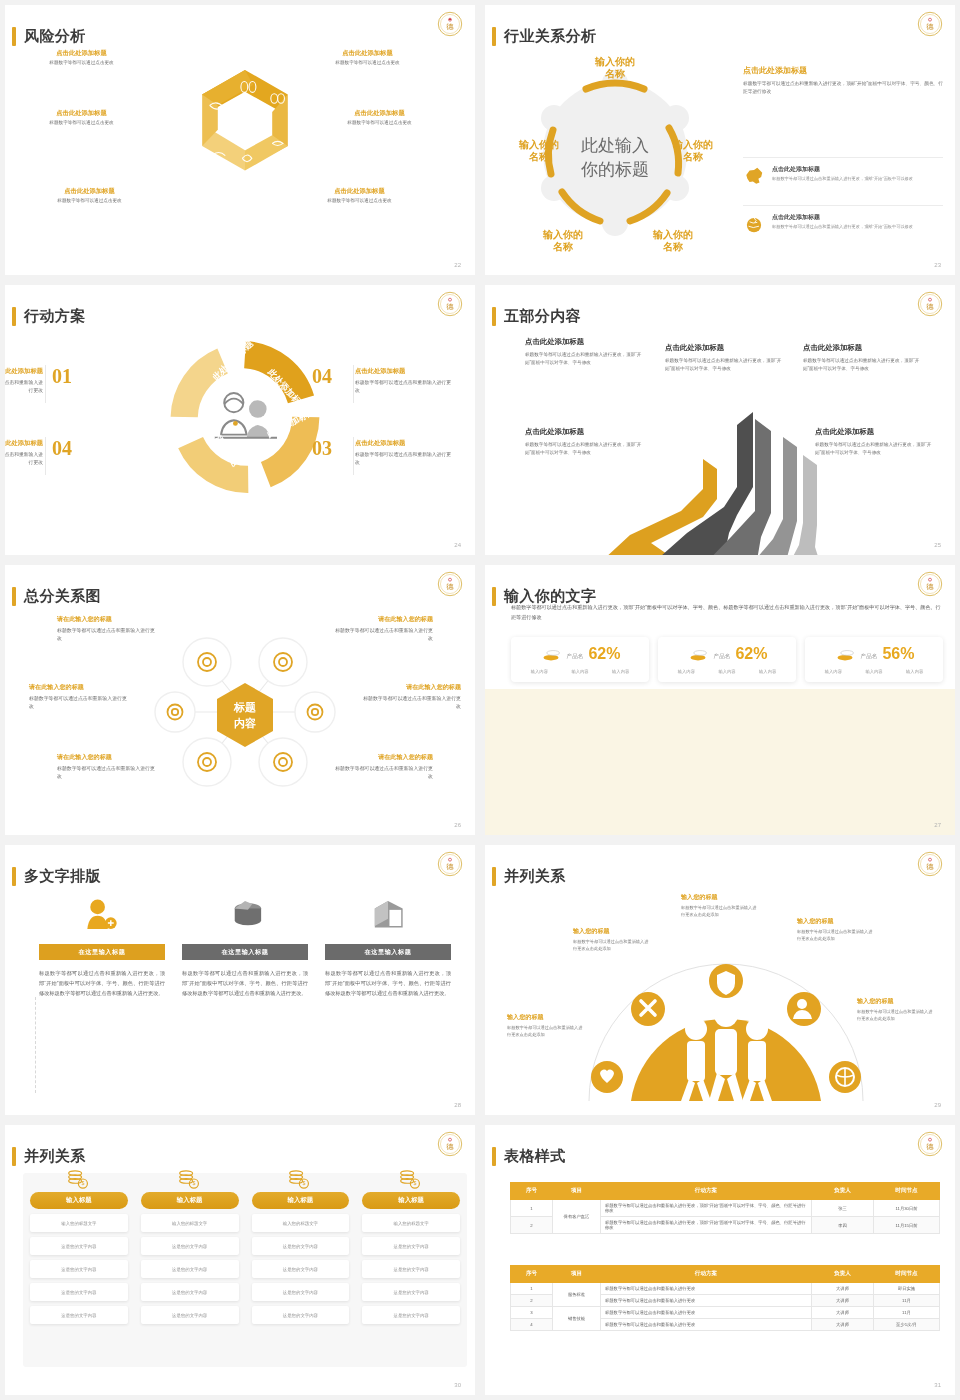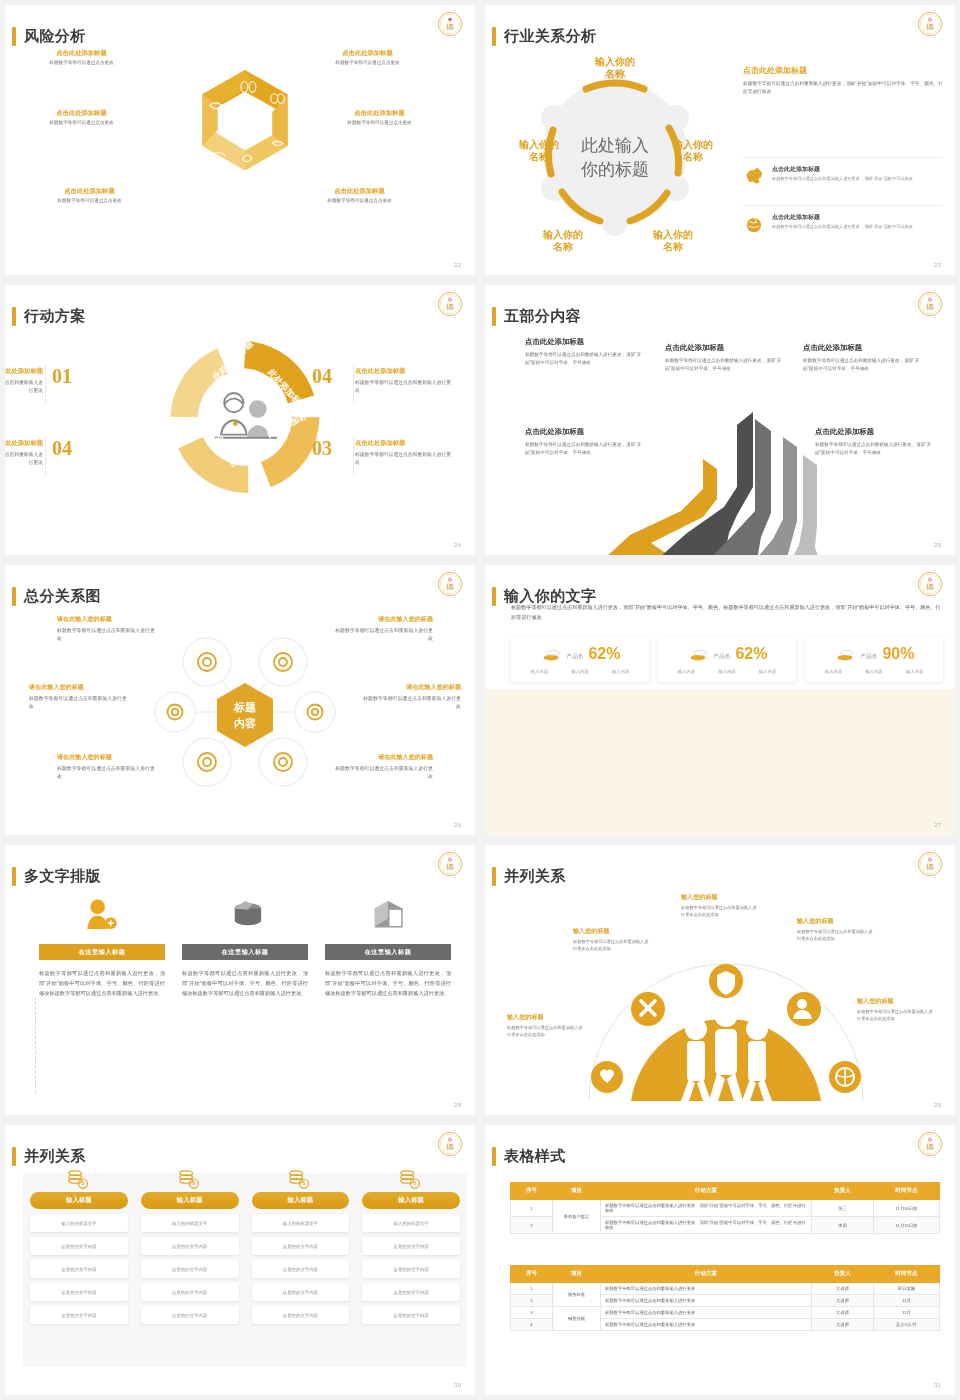--- a/index.html
+++ b/index.html
@@ -492,21 +492,21 @@
         <span>输入内容</span>
       </div>
     </div>
     <div class="card">
       <div class="row1">
         <svg class="coin" viewBox="0 0 40 30">
           <ellipse cx="20" cy="22" rx="14" ry="5" fill="#e8a81f"></ellipse>
           <ellipse cx="24" cy="13" rx="12" ry="4.5" fill="none" stroke="#cfcfcf" stroke-width="1.4"></ellipse>
         </svg>
         <span class="pname">产品名</span>
-        <span class="pct">90%</span>
+        <span class="pct">56%</span>
       </div>
       <div class="row2">
         <span>输入内容</span>
         <span>输入内容</span>
         <span>输入内容</span>
       </div>
     </div>
   </div>
   <div class="pgno">27</div>
 </div>

